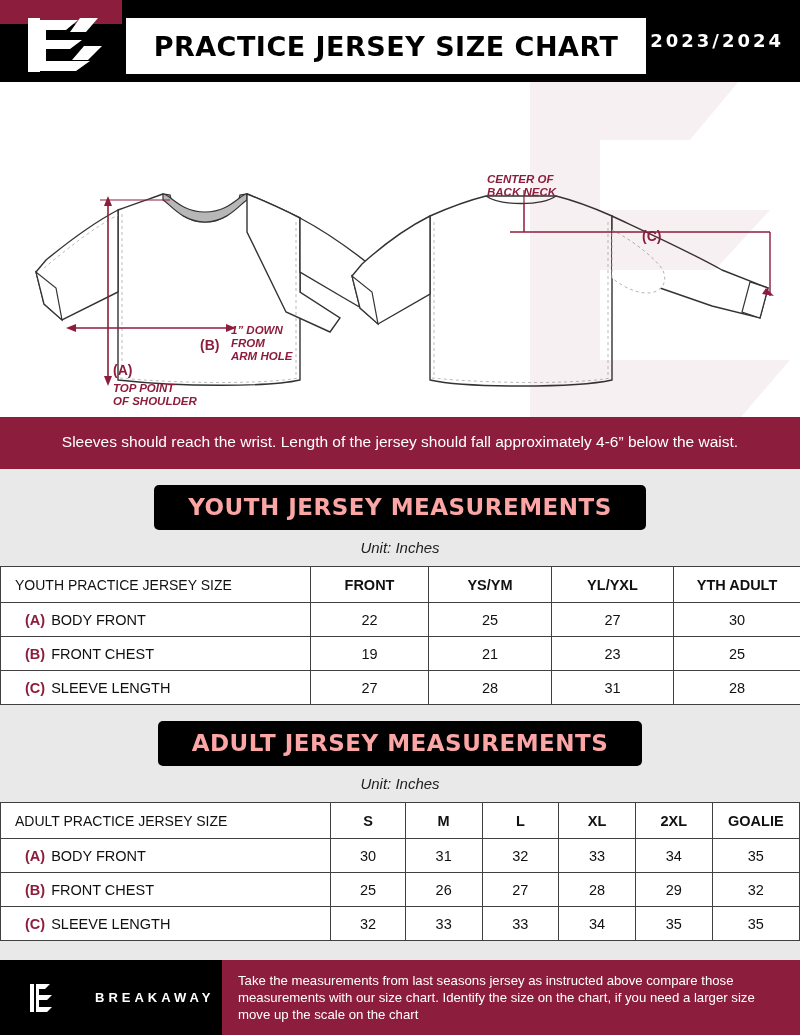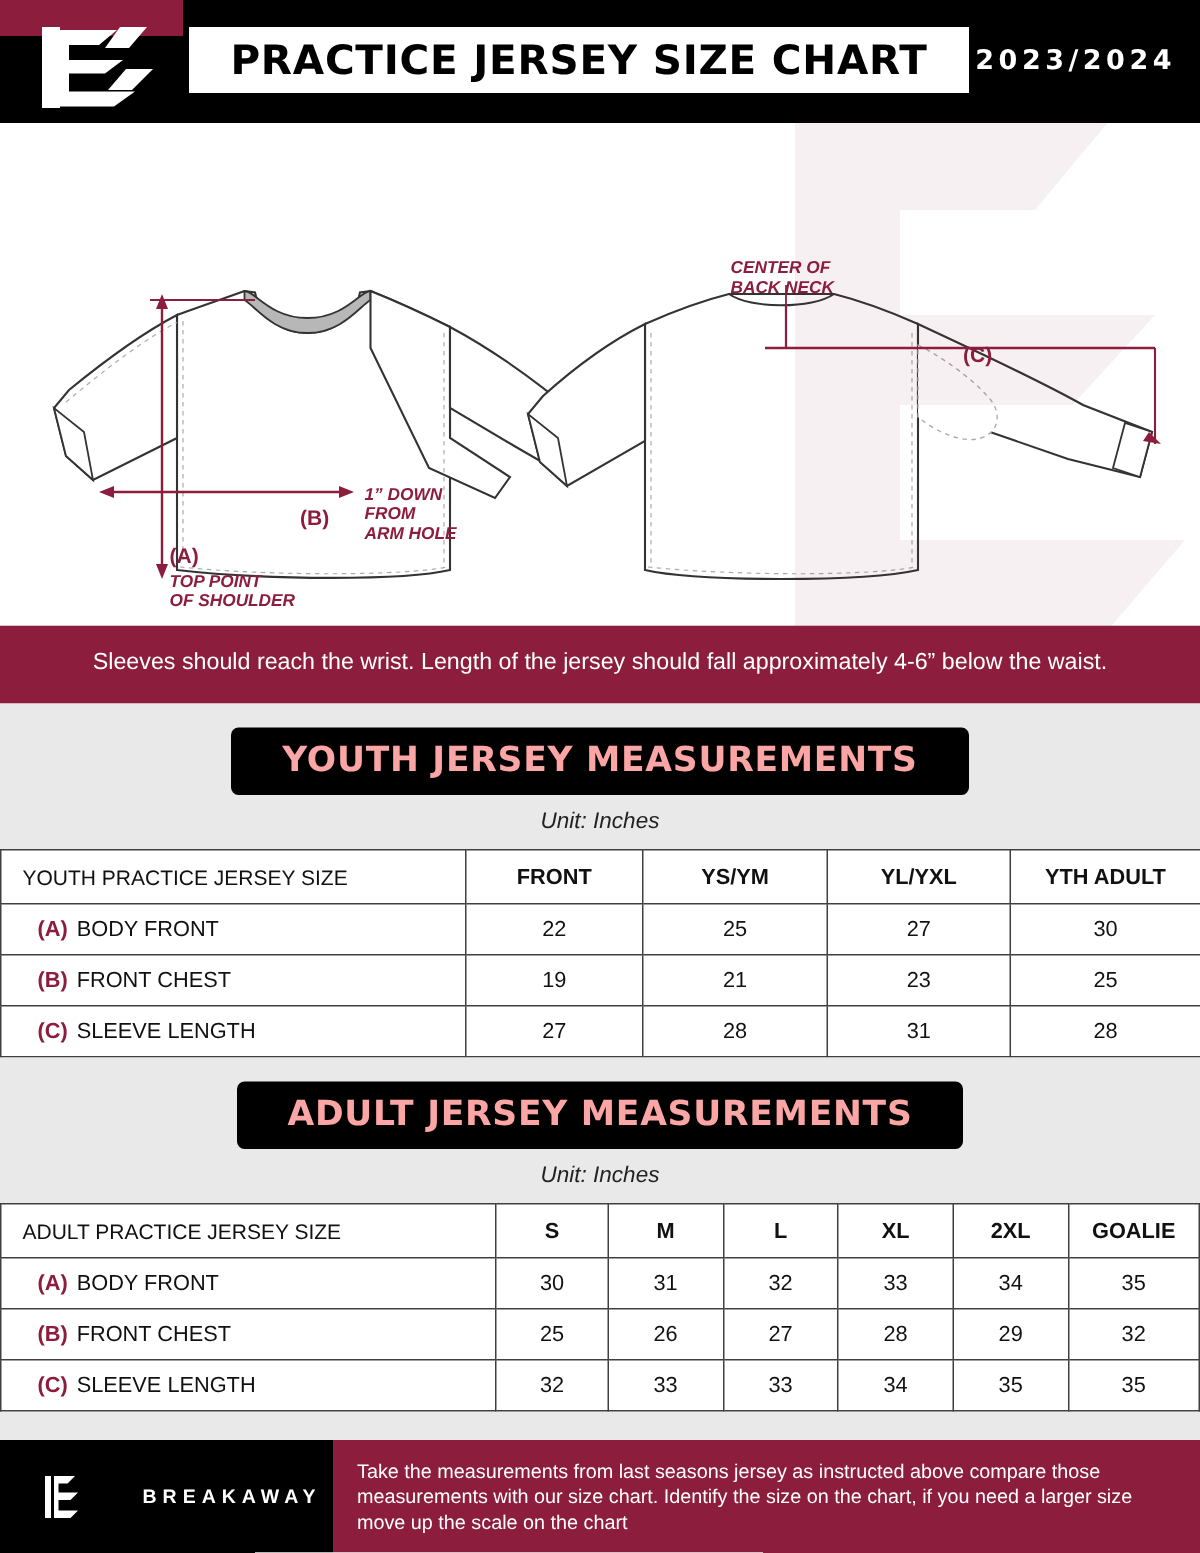--- a/index.html
+++ b/index.html
@@ -32,21 +32,21 @@
   .logo-box {
     position: absolute;
     left: 22px; top: 14px;
     width: 86px; height: 62px;
     display: flex; align-items: center; justify-content: center;
   }
   .logo-svg { width: 78px; height: 58px; display:block; }
   .title-plate {
     position: absolute;
     left: 126px; top: 18px;
-    width: 520px; height: 44px;
+    width: 520px; height: 56px;
     background: #ffffff;
     display: flex; align-items: center; justify-content: center;
   }
   .title-plate .title-text {
     font-size: 27px;
     font-weight: bold;
     letter-spacing: 0.5px;
     color: #000;
     font-family: "DejaVu Sans", sans-serif;
   }
@@ -267,21 +267,21 @@
 
         <path d="M524 108 L524 122" stroke="#8c1d3c" stroke-width="1.2" fill="none"></path>
       </g>
     </svg>
 
     <div class="marker-letter" style="left:113px; top:280px;">(A)</div>
     <div class="diag-label" style="left:113px; top:300px; white-space:pre;">TOP POINT
 OF SHOULDER</div>
 
     <div class="marker-letter" style="left:200px; top:255px;">(B)</div>
-    <div class="diag-label" style="left:243px; top:242px; white-space:pre;">1” DOWN
+    <div class="diag-label" style="left:231px; top:242px; white-space:pre;">1” DOWN
 FROM
 ARM HOLE</div>
 
     <div class="marker-letter" style="left:642px; top:146px;">(C)</div>
     <div class="diag-label" style="left:487px; top:91px; white-space:pre;">CENTER OF
 BACK NECK</div>
   </div>
 
   <div class="note-bar">Sleeves should reach the wrist. Length of the jersey should fall approximately 4-6” below the waist.</div>
 

